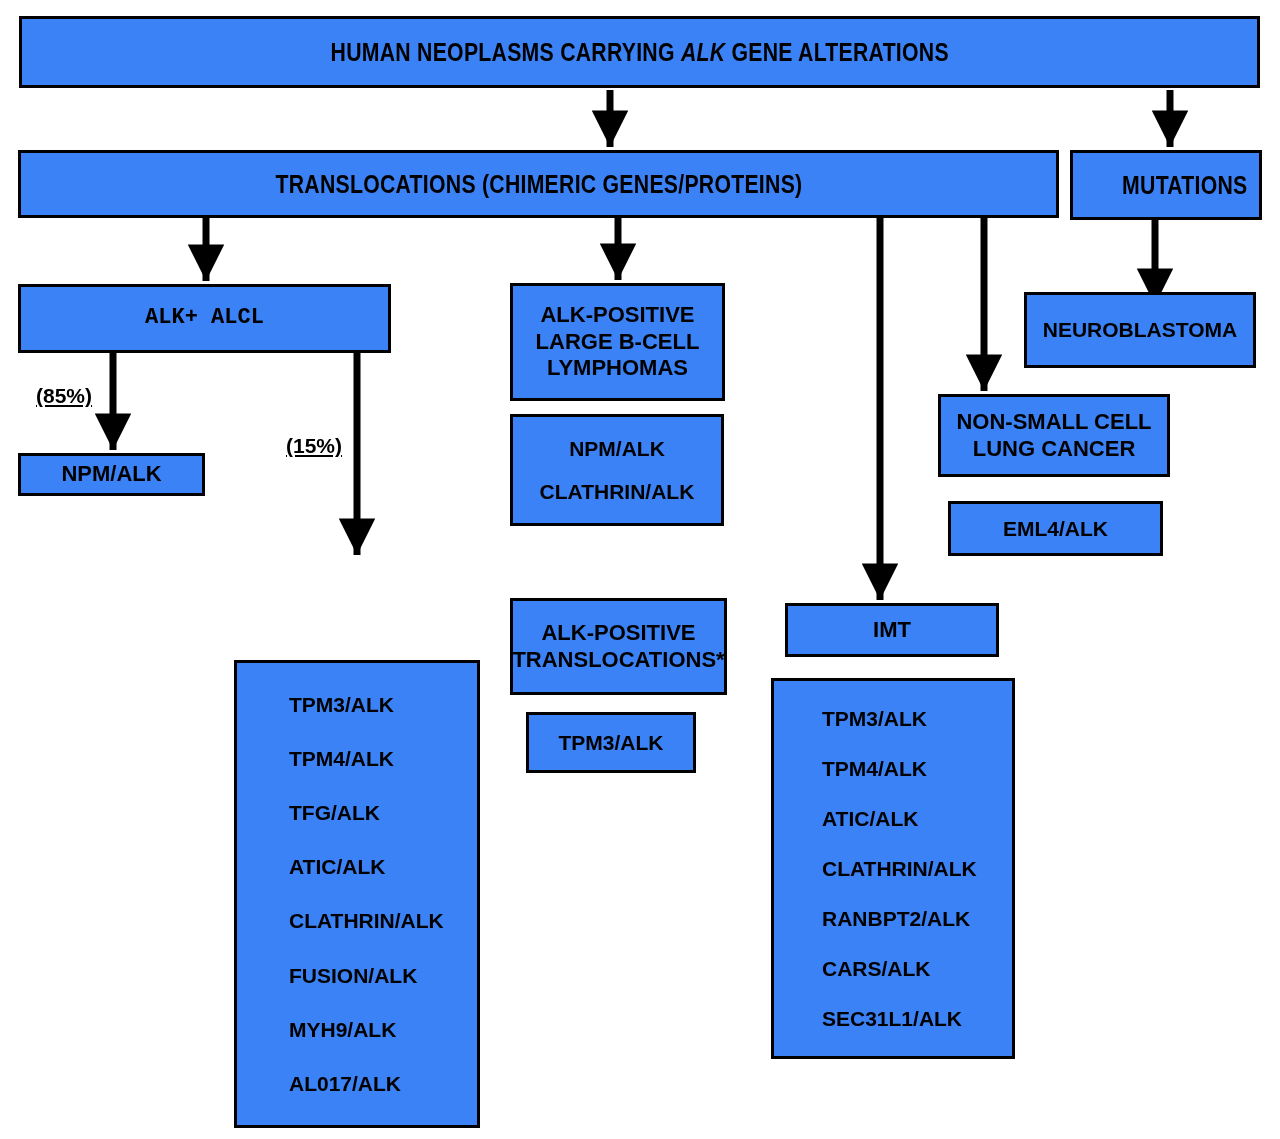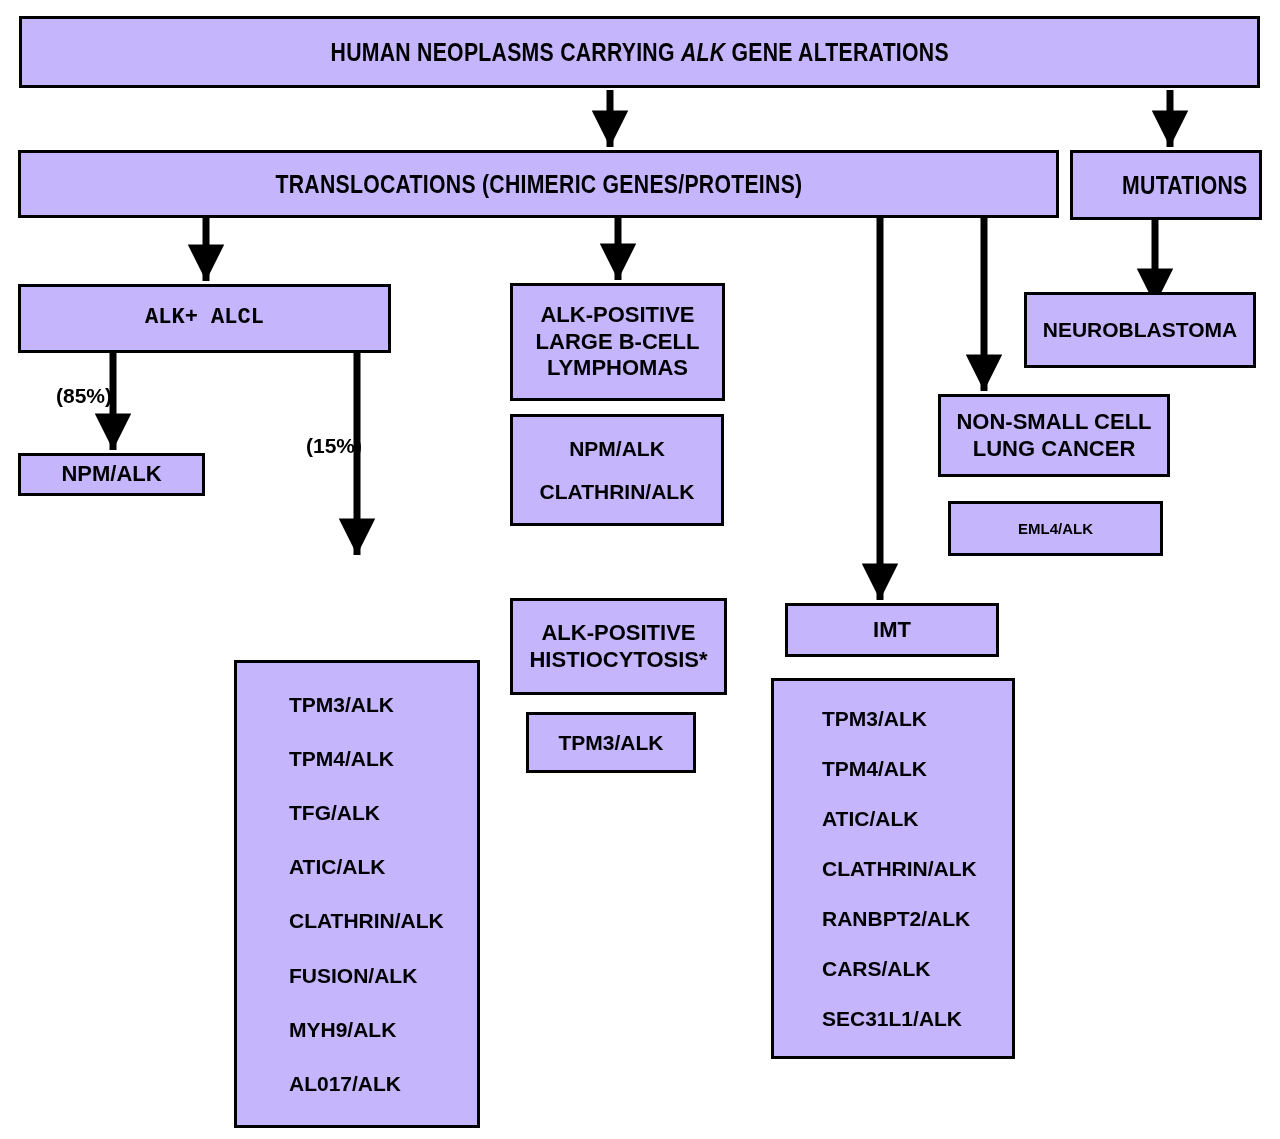--- a/index.html
+++ b/index.html
@@ -9,21 +9,21 @@
     height: 1139px;
     background: #ffffff;
     font-family: "Liberation Sans", sans-serif;
     color: #000000;
     overflow: hidden;
   }
   .arrows { position: absolute; left: 0; top: 0; z-index: 1; }
   .node {
     position: absolute;
     box-sizing: border-box;
-    background: #c4b5fd;
+    background: #3b82f6;
     border: 3px solid #000000;
     display: flex;
     flex-direction: column;
     align-items: center;
     justify-content: center;
     text-align: center;
     font-weight: bold;
     font-size: 22px;
     line-height: 1.2;
     z-index: 2;
@@ -42,22 +42,23 @@
     align-items: flex-start;
     text-align: left;
     font-size: 21px;
   }
   .list .fusion { display: block; }
   .list-center { justify-content: space-evenly; font-size: 21px; }
   .pct {
     position: absolute;
     font-weight: bold;
     font-size: 21px;
-    text-align: right;
+    text-align: left;
     z-index: 2;
+    text-decoration: underline;
   }
   .pad-l-52 { padding-left: 52px; }
   .pad-l-48 { padding-left: 48px; }
 </style>
 </head>
 <body>
 
 <div class="canvas">
 
   <svg class="arrows" width="1280" height="1139" viewBox="0 0 1280 1139">
@@ -119,21 +120,21 @@
     <div>LYMPHOMAS</div>
   </div>
 
   <div class="node list-center" style="left:510px; top:414px; width:214px; height:112px;">
     <span class="fusion">NPM/ALK</span>
     <span class="fusion">CLATHRIN/ALK</span>
   </div>
 
   <div class="node" style="left:510px; top:598px; width:217px; height:97px;">
     <div>ALK-POSITIVE</div>
-    <div>HISTIOCYTOSIS*</div>
+    <div>TRANSLOCATIONS*</div>
   </div>
 
   <div class="node" style="left:526px; top:712px; width:170px; height:61px; font-size:21px;">
     <span>TPM3/ALK</span>
   </div>
 
   <div class="node" style="left:785px; top:603px; width:214px; height:54px;">
     <span>IMT</span>
   </div>
 
@@ -145,21 +146,21 @@
     <span class="fusion">RANBPT2/ALK</span>
     <span class="fusion">CARS/ALK</span>
     <span class="fusion">SEC31L1/ALK</span>
   </div>
 
   <div class="node" style="left:938px; top:394px; width:232px; height:83px;">
     <div>NON-SMALL CELL</div>
     <div>LUNG CANCER</div>
   </div>
 
-  <div class="node" style="left:948px; top:501px; width:215px; height:55px; font-size:15px;">
+  <div class="node" style="left:948px; top:501px; width:215px; height:55px; font-size:21px;">
     <span>EML4/ALK</span>
   </div>
 
   <div class="node" style="left:1024px; top:292px; width:232px; height:76px; font-size:21px;">
     <span>NEUROBLASTOMA</span>
   </div>
 
 </div>
 
 </body></html>

